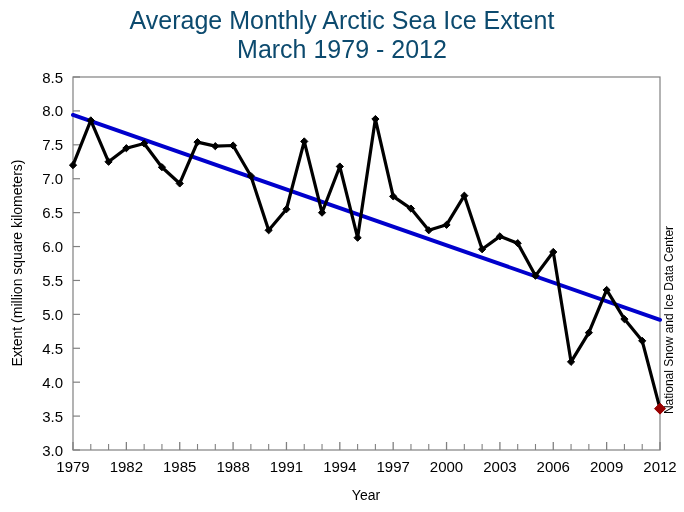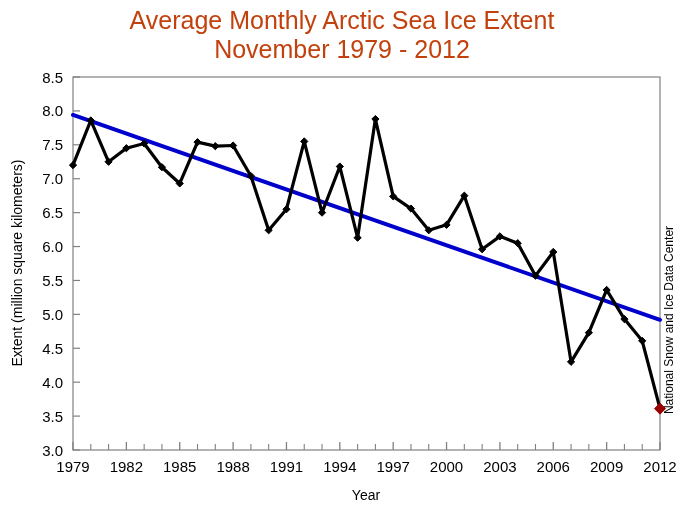--- a/index.html
+++ b/index.html
@@ -20,21 +20,21 @@
     background: #ffffff;
   }
   #chart-title {
     position: absolute;
     left: 0;
     top: 6px;
     width: 684px;
     text-align: center;
     font-size: 25px;
     line-height: 29px;
-    color: #c2410c;
+    color: #0c4a6e;
     font-weight: normal;
     letter-spacing: 0px;
   }
   #chart-title .title-line2 {
     display: block;
   }
   #plot-svg {
     position: absolute;
     left: 0;
     top: 0;
@@ -55,21 +55,21 @@
     font-family: "Liberation Sans", sans-serif;
   }
 </style>
 </head>
 <body>
 
 <div id="figure">
 
   <div id="chart-title">
     <span>Average Monthly Arctic Sea Ice Extent</span>
-    <span class="title-line2">November 1979 - 2012</span>
+    <span class="title-line2">March 1979 - 2012</span>
   </div>
 
   <svg id="plot-svg" width="684" height="512">
     <g id="plot-frame">
       <rect x="73" y="77" width="587" height="373" fill="#ffffff" stroke="#808080" stroke-width="1.2"></rect>
     </g>
 
     <g id="y-ticks">
         <line x1="73" y1="77" x2="80" y2="77" stroke="#808080" stroke-width="1.2"></line>
         <line x1="73" y1="110.90909090909093" x2="80" y2="110.90909090909093" stroke="#808080" stroke-width="1.2"></line>

